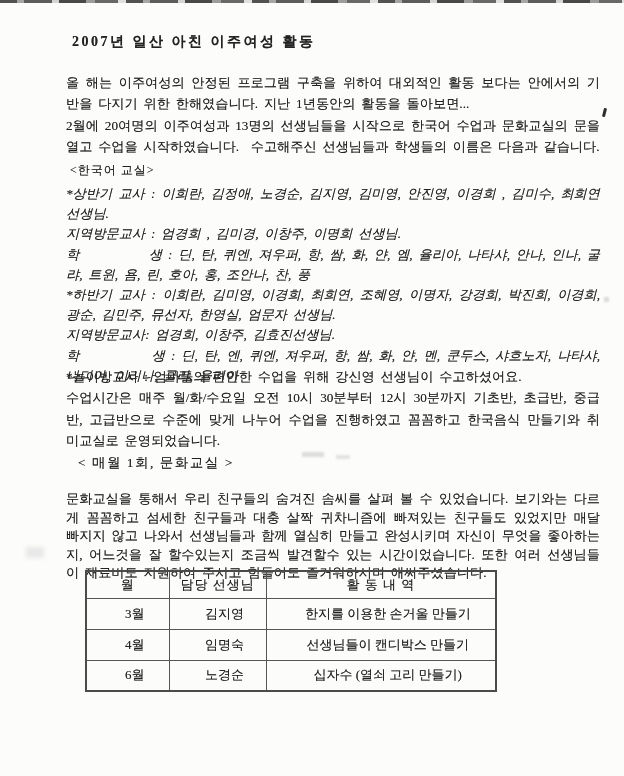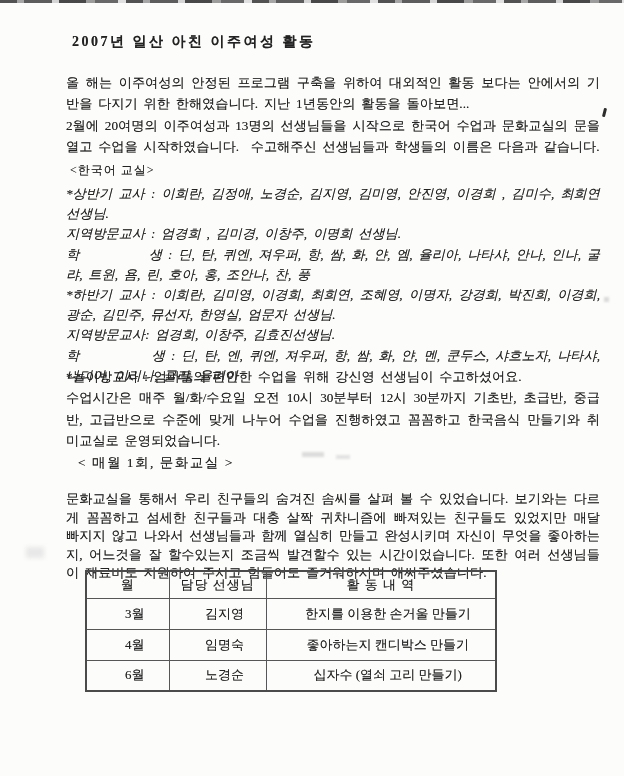--- a/index.html
+++ b/index.html
@@ -136,21 +136,21 @@
     </thead>
     <tbody>
       <tr>
         <td>3월</td>
         <td>김지영</td>
         <td>한지를 이용한 손거울 만들기</td>
       </tr>
       <tr>
         <td>4월</td>
         <td>임명숙</td>
-        <td>좋아하는지 캔디박스 만들기</td>
+        <td>선생님들이 캔디박스 만들기</td>
       </tr>
       <tr>
         <td>6월</td>
         <td>노경순</td>
         <td>십자수 (열쇠 고리 만들기)</td>
       </tr>
     </tbody>
   </table>
 
   <div class="mark-right"></div>

